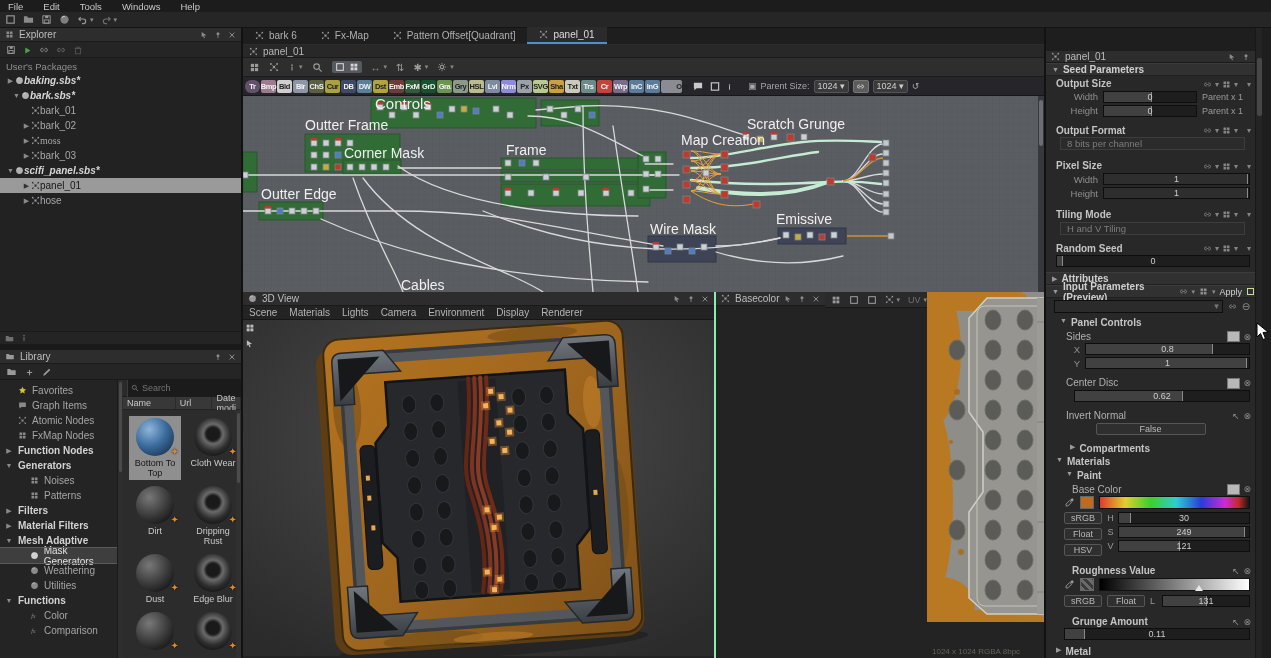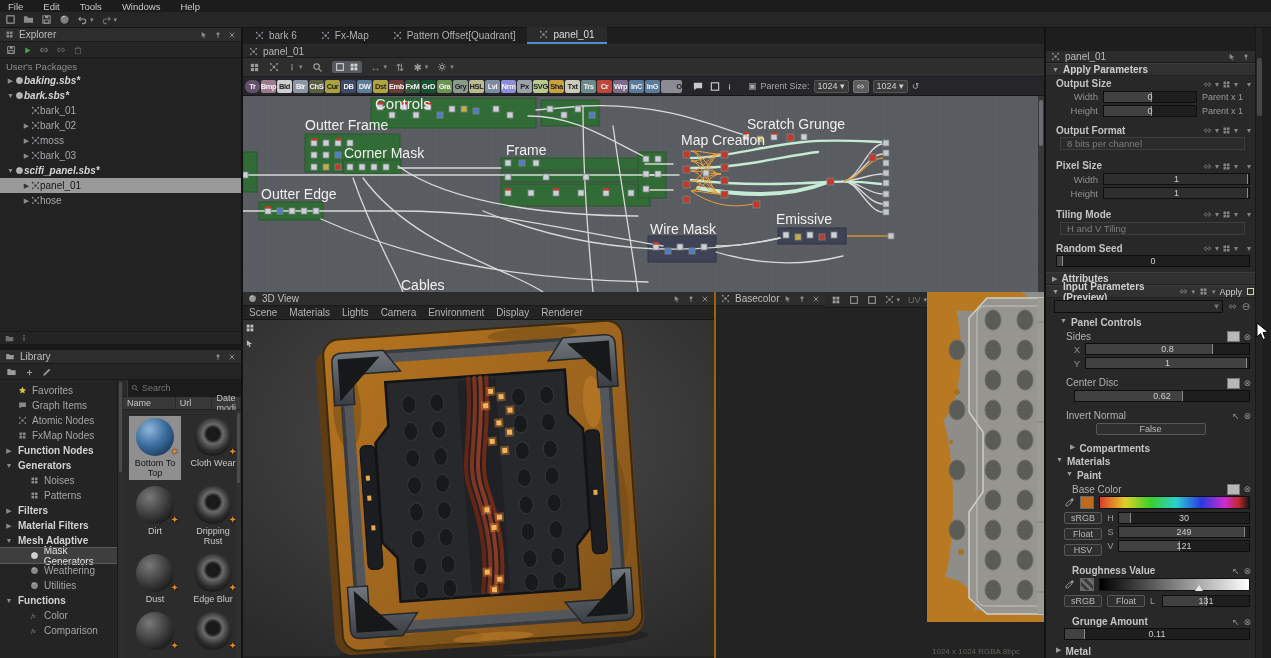--- a/index.html
+++ b/index.html
@@ -74,21 +74,21 @@
   .chipshelf{height:19px;background:#26262a;border-bottom:1px solid #17171a;display:flex;align-items:center;padding-left:2px;gap:1px}
   .chip{width:15px;height:13px;border-radius:2px;font-size:7.5px;font-weight:bold;display:flex;align-items:center;justify-content:center;color:#f2f2f2;flex:none;letter-spacing:-0.4px}
   .shelfsep{width:8px}
   .pswrap{display:flex;align-items:center;gap:4px;color:#a8a8a8;font-size:9px}
   .psbox{height:13px;background:#3a3a3a;border:1px solid #555;border-radius:2px;padding:0 3px;display:flex;align-items:center;gap:3px;color:#cfcfcf;font-size:9px}
   .pslink{height:13px;width:16px;background:#5c5c5c;border:1px solid #777;border-radius:2px;display:flex;align-items:center;justify-content:center;color:#ddd}
   .canvaswrap{height:196px;position:relative;overflow:hidden;background:#5a5d61}
   .canvaswrap .gscroll{position:absolute;right:0;top:0;bottom:0;width:6px;background:#36383b}
   .canvaswrap .gscroll i{display:block;width:4px;margin:4px auto;height:46px;background:#6a6d71;border-radius:2px}
   .bottomsplit{flex:1;display:flex;overflow:hidden}
-  .v3d{width:473px;display:flex;flex-direction:column;border-right:2px solid #a16207}
+  .v3d{width:473px;display:flex;flex-direction:column;border-right:2px solid #86efac}
   .v2d{flex:1;display:flex;flex-direction:row}
   .vmenu{height:14px;background:#232323;border-bottom:1px solid #161616;display:flex;align-items:center;gap:12px;padding-left:6px;color:#b4b4b4;font-size:10px}
   .viewport{flex:1;position:relative;overflow:hidden}
   .viewport svg{display:block}
   .minibar{position:absolute;left:2px;top:3px;display:flex;flex-direction:column;gap:6px;color:#bdbdbd;z-index:2}
   .v2dtools{height:16px;background:#2a2a2a;border-bottom:1px solid #181818;display:flex;align-items:center;gap:8px;padding-left:6px;color:#9a9a9a}
   .uvlbl{color:#6f6f6f;font-size:9px;display:flex;gap:3px;align-items:center}
   .v2dstatus{position:absolute;left:5px;bottom:2px;color:#62625c;font-size:8px;z-index:2}
   
   .rp{width:211px;display:flex;flex-direction:column;overflow:hidden;background:#282828}
@@ -297,42 +297,42 @@
         <div class="tree">
           <div class="treeroot">User's Packages</div>
           <div id="exptree">
               <div class="trow" style="padding-left: 6px;">
                 <span class="arr">▶</span>
                 <svg class="ic" width="9" height="9" style="color: rgb(176, 176, 176);">
                   <use href="#i-package"></use>
                 </svg>
                 <span class="lbl pkg">baking.sbs*</span>
               </div>
-              <div class="trow" style="padding-left: 6px;">
+              <div class="trow" style="padding-left: 12px;">
                 <span class="arr">▼</span>
                 <svg class="ic" width="9" height="9" style="color: rgb(176, 176, 176);">
                   <use href="#i-package"></use>
                 </svg>
                 <span class="lbl pkg">bark.sbs*</span>
               </div>
               <div class="trow" style="padding-left: 22px;">
                 <span class="arr"></span>
                 <svg class="ic" width="9" height="9" style="color: rgb(154, 154, 168);">
                   <use href="#i-atom"></use>
                 </svg>
                 <span class="lbl">bark_01</span>
               </div>
               <div class="trow" style="padding-left: 22px;">
                 <span class="arr">▶</span>
                 <svg class="ic" width="9" height="9" style="color: rgb(154, 154, 168);">
                   <use href="#i-atom"></use>
                 </svg>
                 <span class="lbl">bark_02</span>
               </div>
-              <div class="trow" style="padding-left: 22px;">
+              <div class="trow" style="padding-left: 22px; font-family: Liberation Serif, serif;">
                 <span class="arr">▶</span>
                 <svg class="ic" width="9" height="9" style="color: rgb(154, 154, 168);">
                   <use href="#i-atom"></use>
                 </svg>
                 <span class="lbl">moss</span>
               </div>
               <div class="trow" style="padding-left: 22px;">
                 <span class="arr">▶</span>
                 <svg class="ic" width="9" height="9" style="color: rgb(154, 154, 168);">
                   <use href="#i-atom"></use>
@@ -1278,21 +1278,21 @@
                 <use href="#i-pointer"></use>
               </svg>
             <svg class="ic" width="8" height="8">
                 <use href="#i-pin"></use>
               </svg>
           </span>
         </div>
 
         <div class="sh">
             <span class="arr">▼</span>
-            <span>Apply Parameters</span>
+            <span>Seed Parameters</span>
           </div>
 
         <div class="gh">
           <span class="t">Output Size</span>
           <span class="gi">
               <svg class="ic" width="9" height="9">
                 <use href="#i-link"></use>
               </svg>
               <span>▾</span>
               <svg class="ic" width="9" height="9">

